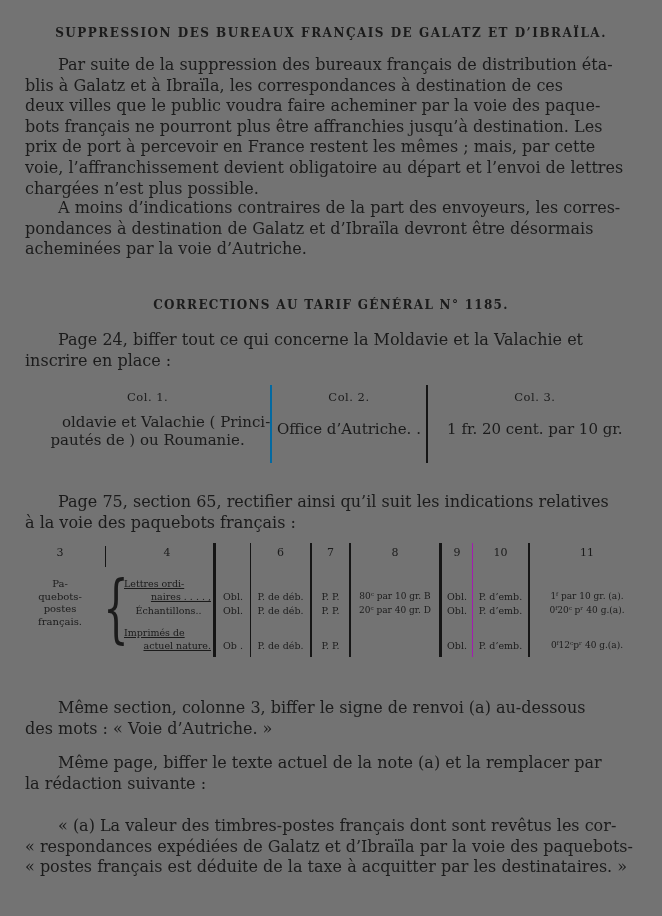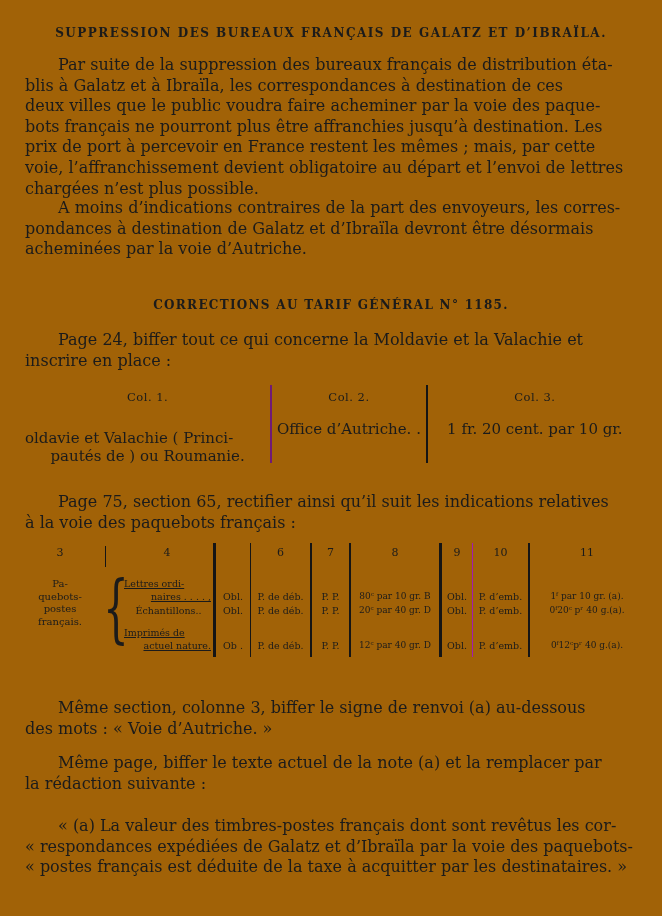--- a/index.html
+++ b/index.html
@@ -1,20 +1,20 @@
 <!DOCTYPE html>
 <html><head>
 <meta charset="utf-8">
 <style>
   html,body { margin:0; padding:0; background:#e8e8e8; }
   .page {
     position:relative;
     width:662px; height:916px;
     margin:0 auto;
-    background:#a16207;
+    background:#737373;
     font-family:"DejaVu Serif","DejaVu Sans",serif;
     color:#1b1b1b;
     overflow:hidden;
   }
   .doc-title {
     position:absolute; top:26px; left:0; width:100%;
     text-align:center;
     font-size:12px; font-weight:bold; letter-spacing:1.5px;
   }
   .para {
@@ -35,25 +35,25 @@
   .p5 { top:698px; }
   .p6 { top:738px;margin-top:15px; }
   .p7 { top:816px; }
 
   
   .table1 {
     position:absolute; top:385px; left:25px; width:617px; height:78px;
     display:flex;
   }
   .t1col { position:relative; height:100%; }
-  .t1c1 { width:246px; border-right:2px solid #701a75; }
+  .t1c1 { width:246px; border-right:2px solid #0369a1; }
   .t1c2 { width:154px; border-right:2px solid #151515; }
   .t1c3 { width:215px; }
   .t1head { text-align:center; font-size:11.5px; padding-top:5px; letter-spacing:0.5px; }
-  .t1line1 { margin-top:25px; text-align:left; font-size:15px; }
+  .t1line1 { margin-top:9px; text-align:right; font-size:15px; }
   .t1line2 { text-align:center; font-size:15px; }
   .t1val  { margin-top:16px; text-align:center; font-size:15px; }
 
   
   .table2 {
     position:absolute; top:543px; left:15px; width:636px; height:114px;
     display:flex; font-size:9.5px; line-height:13px;
   }
   .t2col { position:relative; height:100%; box-sizing:border-box; }
   .t2head { height:20px; text-align:center; font-size:11px; padding-top:3px; }
@@ -186,21 +186,20 @@
         <div class="cell-r2">P. P.</div>
         <div class="cell-r3">P. P.</div>
       </div>
     </div>
 
     <div class="t2col w-c8">
       <div class="t2head">8</div>
       <div class="t2body">
         <div class="cell-r1 tariff">80ᶜ par 10 gr. B</div>
         <div class="cell-r2 tariff">20ᶜ par 40 gr. D</div>
-        <div class="cell-r3 tariff">12ᶜ par 40 gr. D</div>
       </div>
     </div>
 
     <div class="t2col w-c9">
       <div class="t2head">9</div>
       <div class="t2body">
         <div class="cell-r1">Obl.</div>
         <div class="cell-r2">Obl.</div>
         <div class="cell-r3">Obl.</div>
       </div>

